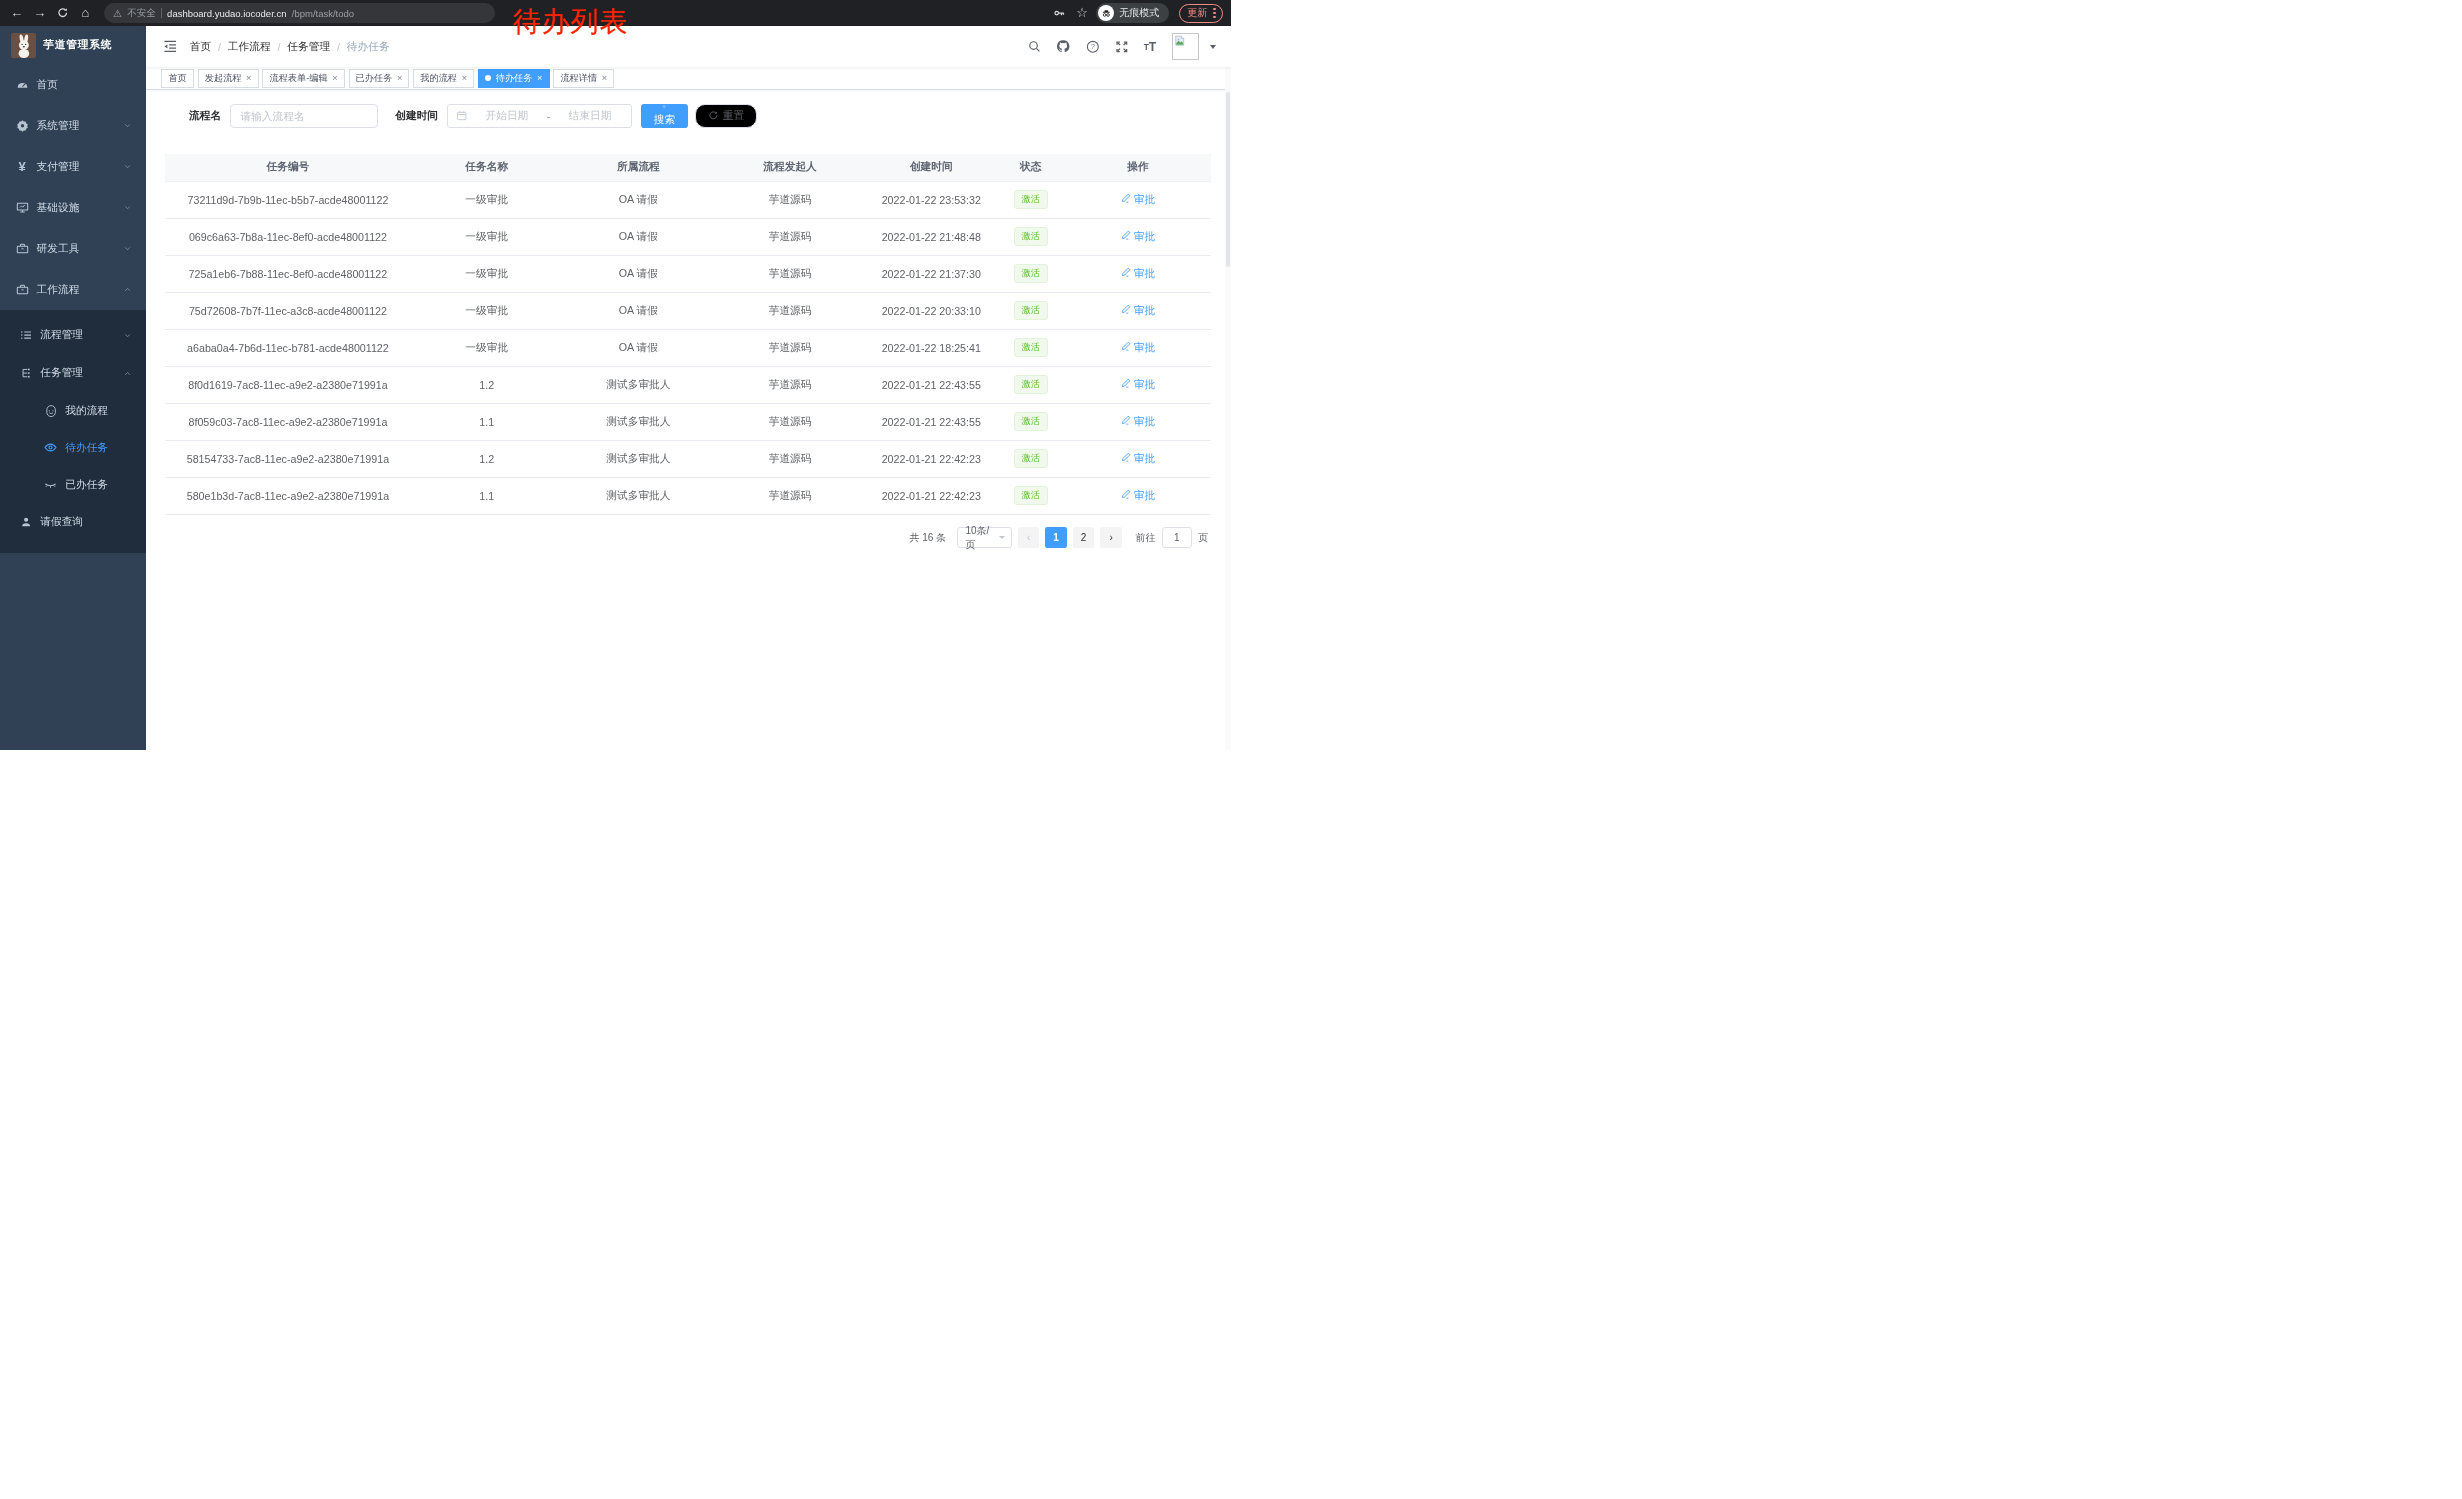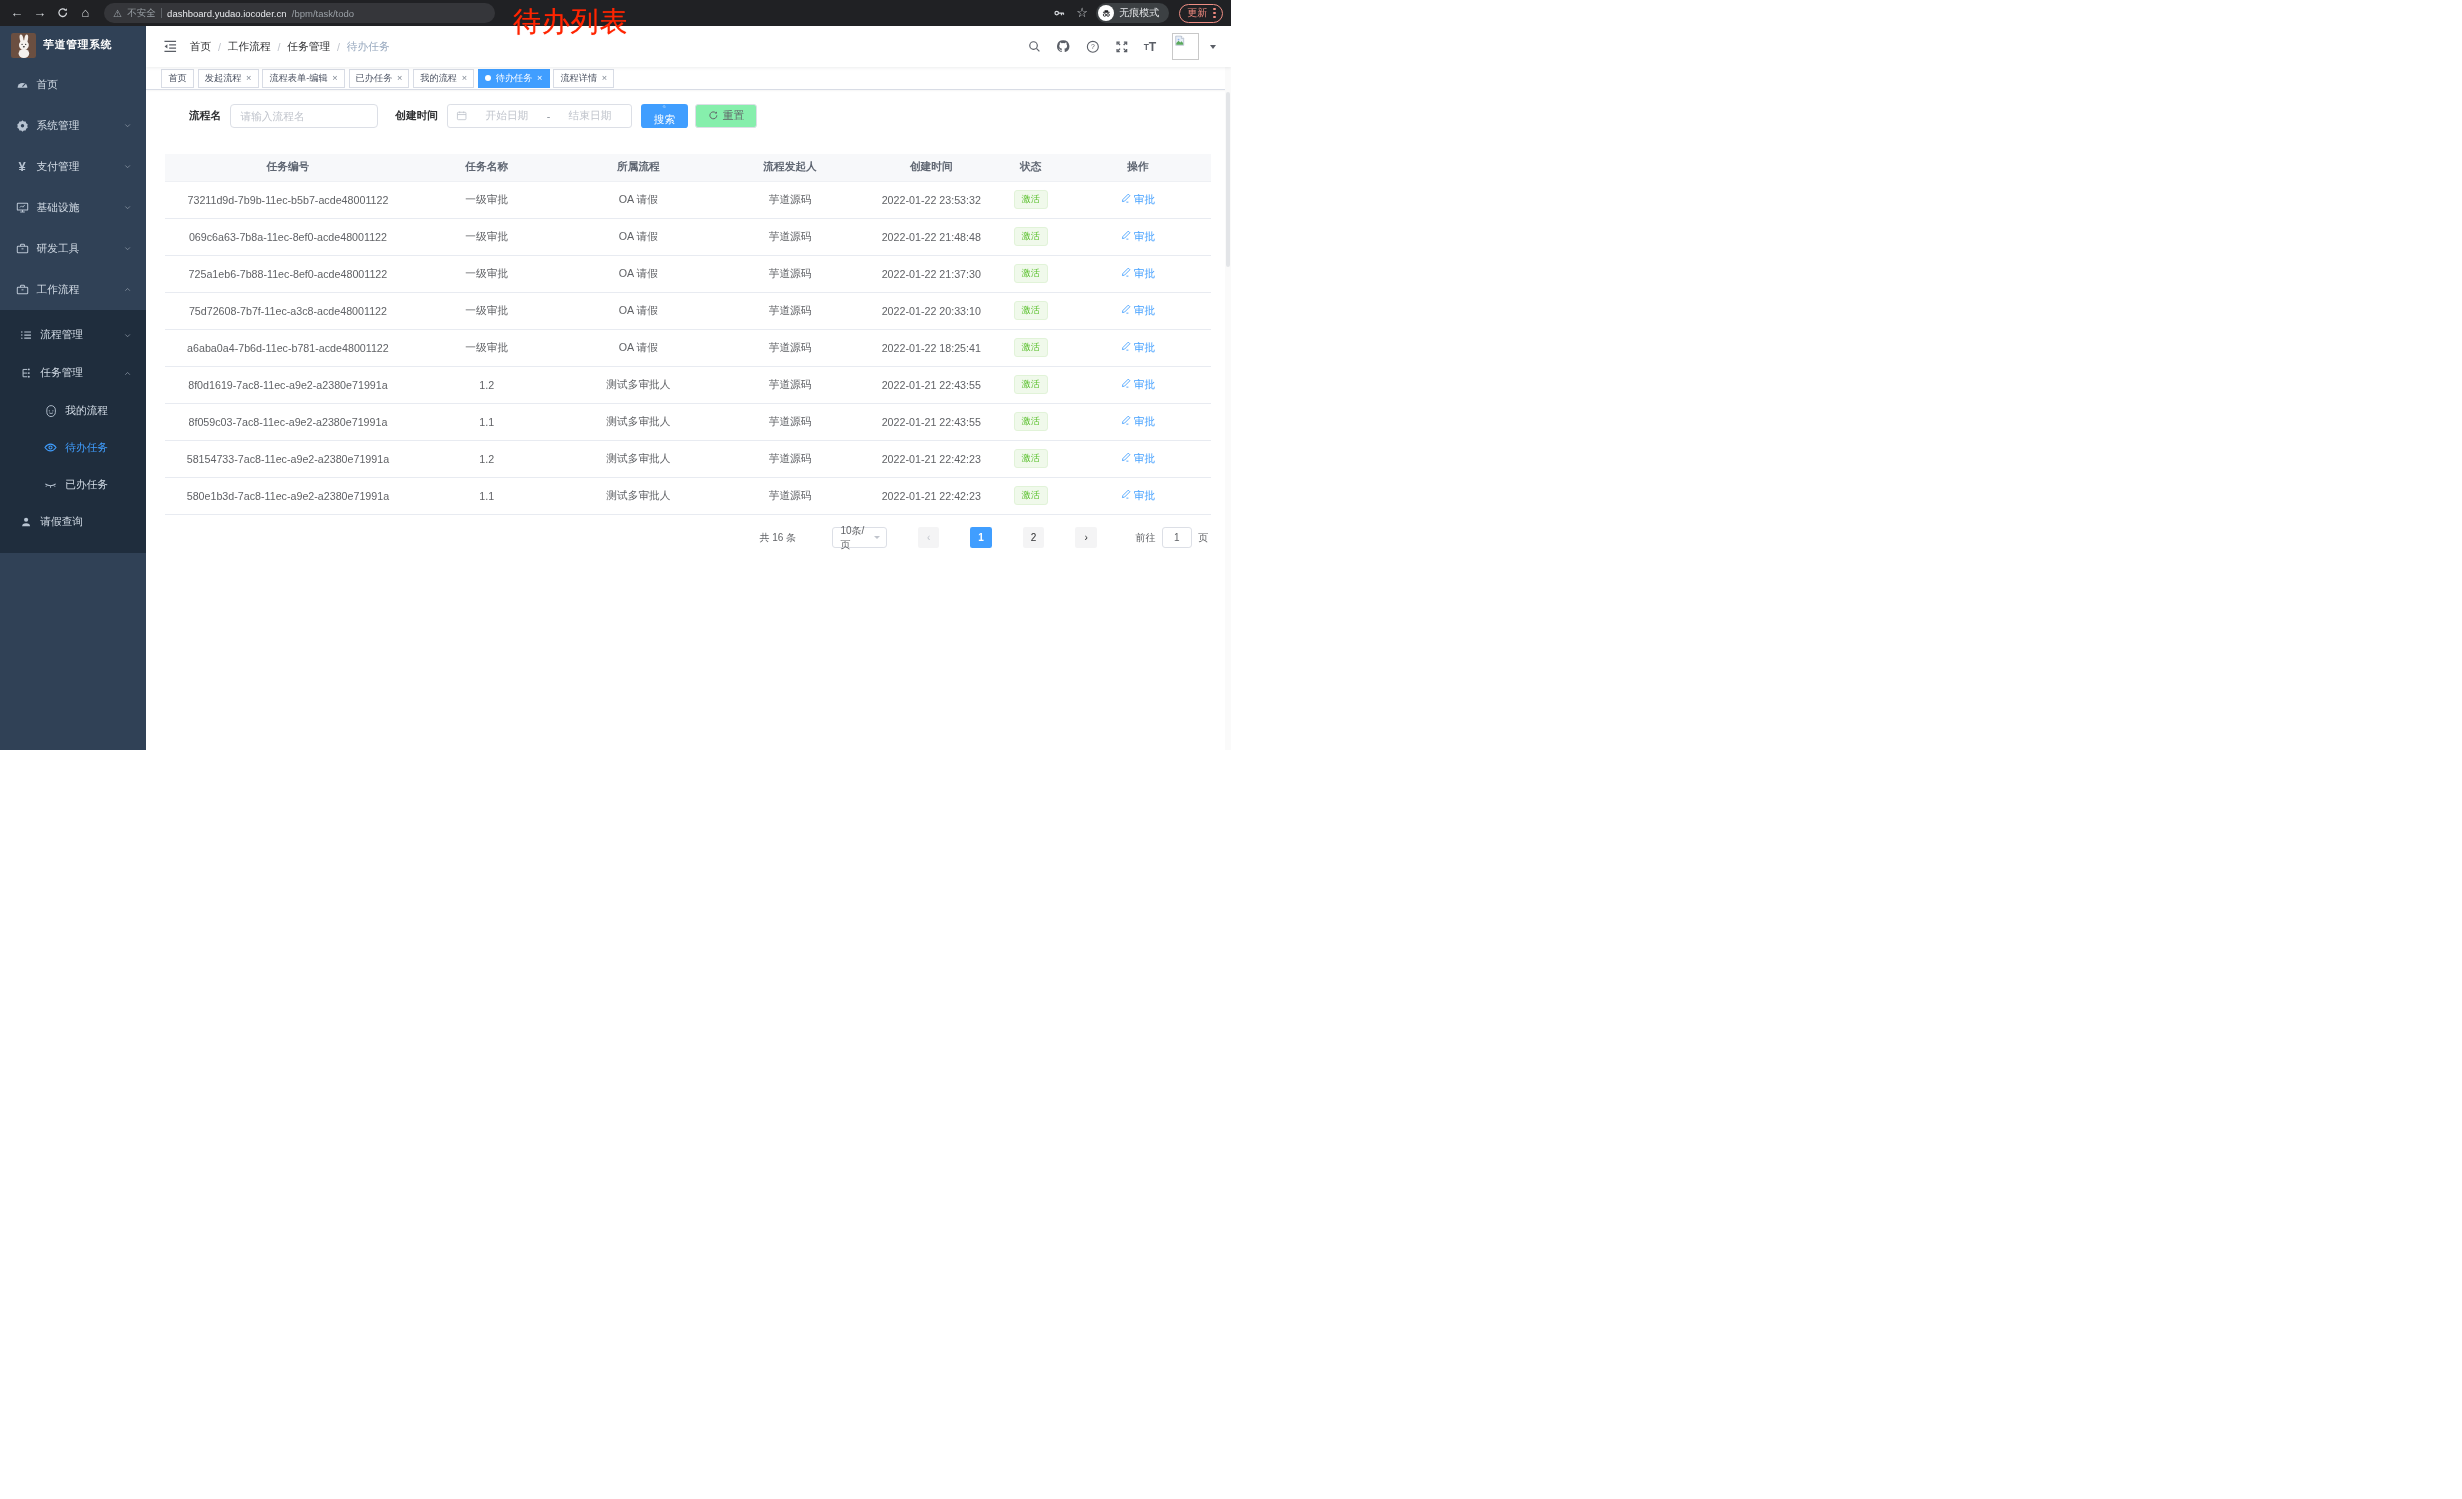--- a/index.html
+++ b/index.html
@@ -85,36 +85,36 @@
     padding:0 9.2px; font-size:10.7px; color:#606266; font-family:inherit; }
   .f-input::placeholder { color:#c0c4cc; }
   .date-label { margin-left:17px; font-weight:bold; }
   .date-box { width:185px; height:24px; border:0.8px solid #dcdfe6; border-radius:3.1px; margin-left:9.2px;
     display:flex; align-items:center; padding:0 7.6px; gap:6.1px; color:#c0c4cc; font-size:10.7px; cursor:text; }
   .date-box .ph { flex:1; text-align:center; }
   .date-box .d-sep { color:#8a9099; }
   .btn { height:24px; border-radius:3.1px; font-size:10.7px; display:flex; align-items:center; gap:4.6px;
     padding:0 11.4px; cursor:pointer; border:0.8px solid transparent; font-family:inherit; }
   .btn-primary { background:#409eff; color:#fff; margin-left:9.2px;flex-direction:column; }
-  .btn-plain { background:#86efac; color:#606266; border-color:#dcdfe6; margin-left:7.6px; }
+  .btn-plain { background:#000000; color:#606266; border-color:#dcdfe6; margin-left:7.6px;border-radius:10px; }
 
   
   table.grid { width:calc(100% - 7.6px); margin-top:26px; border-collapse:collapse; table-layout:fixed; }
   .grid th { height:27.5px; background:#f7f8fa; color:#5f6672; font-size:10.7px; font-weight:bold;
     text-align:center; }
   .grid td { height:37px; font-size:10.7px; color:#606266; text-align:center;
     border-bottom:0.8px solid #e8ebf1; overflow:hidden; white-space:nowrap; }
   .grid tr:first-child td { border-top:0.8px solid #eef0f4; }
   .badge { display:inline-block; background:#f0f9eb; border:0.8px solid #e1f3d8; color:#5cc12f;
     font-size:9.2px; border-radius:3.1px; padding:2.3px 6.9px; line-height:1.3; }
   .op-link { color:#409eff; display:inline-flex; align-items:flex-start; gap:3.1px; cursor:pointer; text-decoration:none; }
 
   
   .pager { display:flex; align-items:center; justify-content:flex-end; margin:12.2px 10.7px 0 0;
-    font-size:10px; color:#606266;gap:25px; }
+    font-size:10px; color:#606266; }
   .pg-total { margin-right:10.7px; }
   .pg-size { width:55px; height:21.4px; border:0.8px solid #dcdfe6; border-radius:3.1px; display:flex;
     align-items:center; justify-content:space-between; padding:0 6.1px 0 7.6px; cursor:pointer; color:#606266; }
   .pg-size .sel-caret { width:0; height:0; border-left:3.1px solid transparent; border-right:3.1px solid transparent;
     border-top:3.8px solid #c0c4cc; }
   .pg-btn { min-width:21.4px; height:21.4px; border-radius:2.3px; background:#f4f4f5; color:#303133;
     display:flex; align-items:center; justify-content:center; margin-left:6.1px; cursor:pointer; font-size:10px; }
   .pg-btn.disabled { color:#c0c4cc; }
   .pg-btn.cur { background:#409eff; color:#fff; font-weight:bold; }
   .pg-goto { margin-left:13.7px; display:flex; align-items:center; gap:6.1px; }

